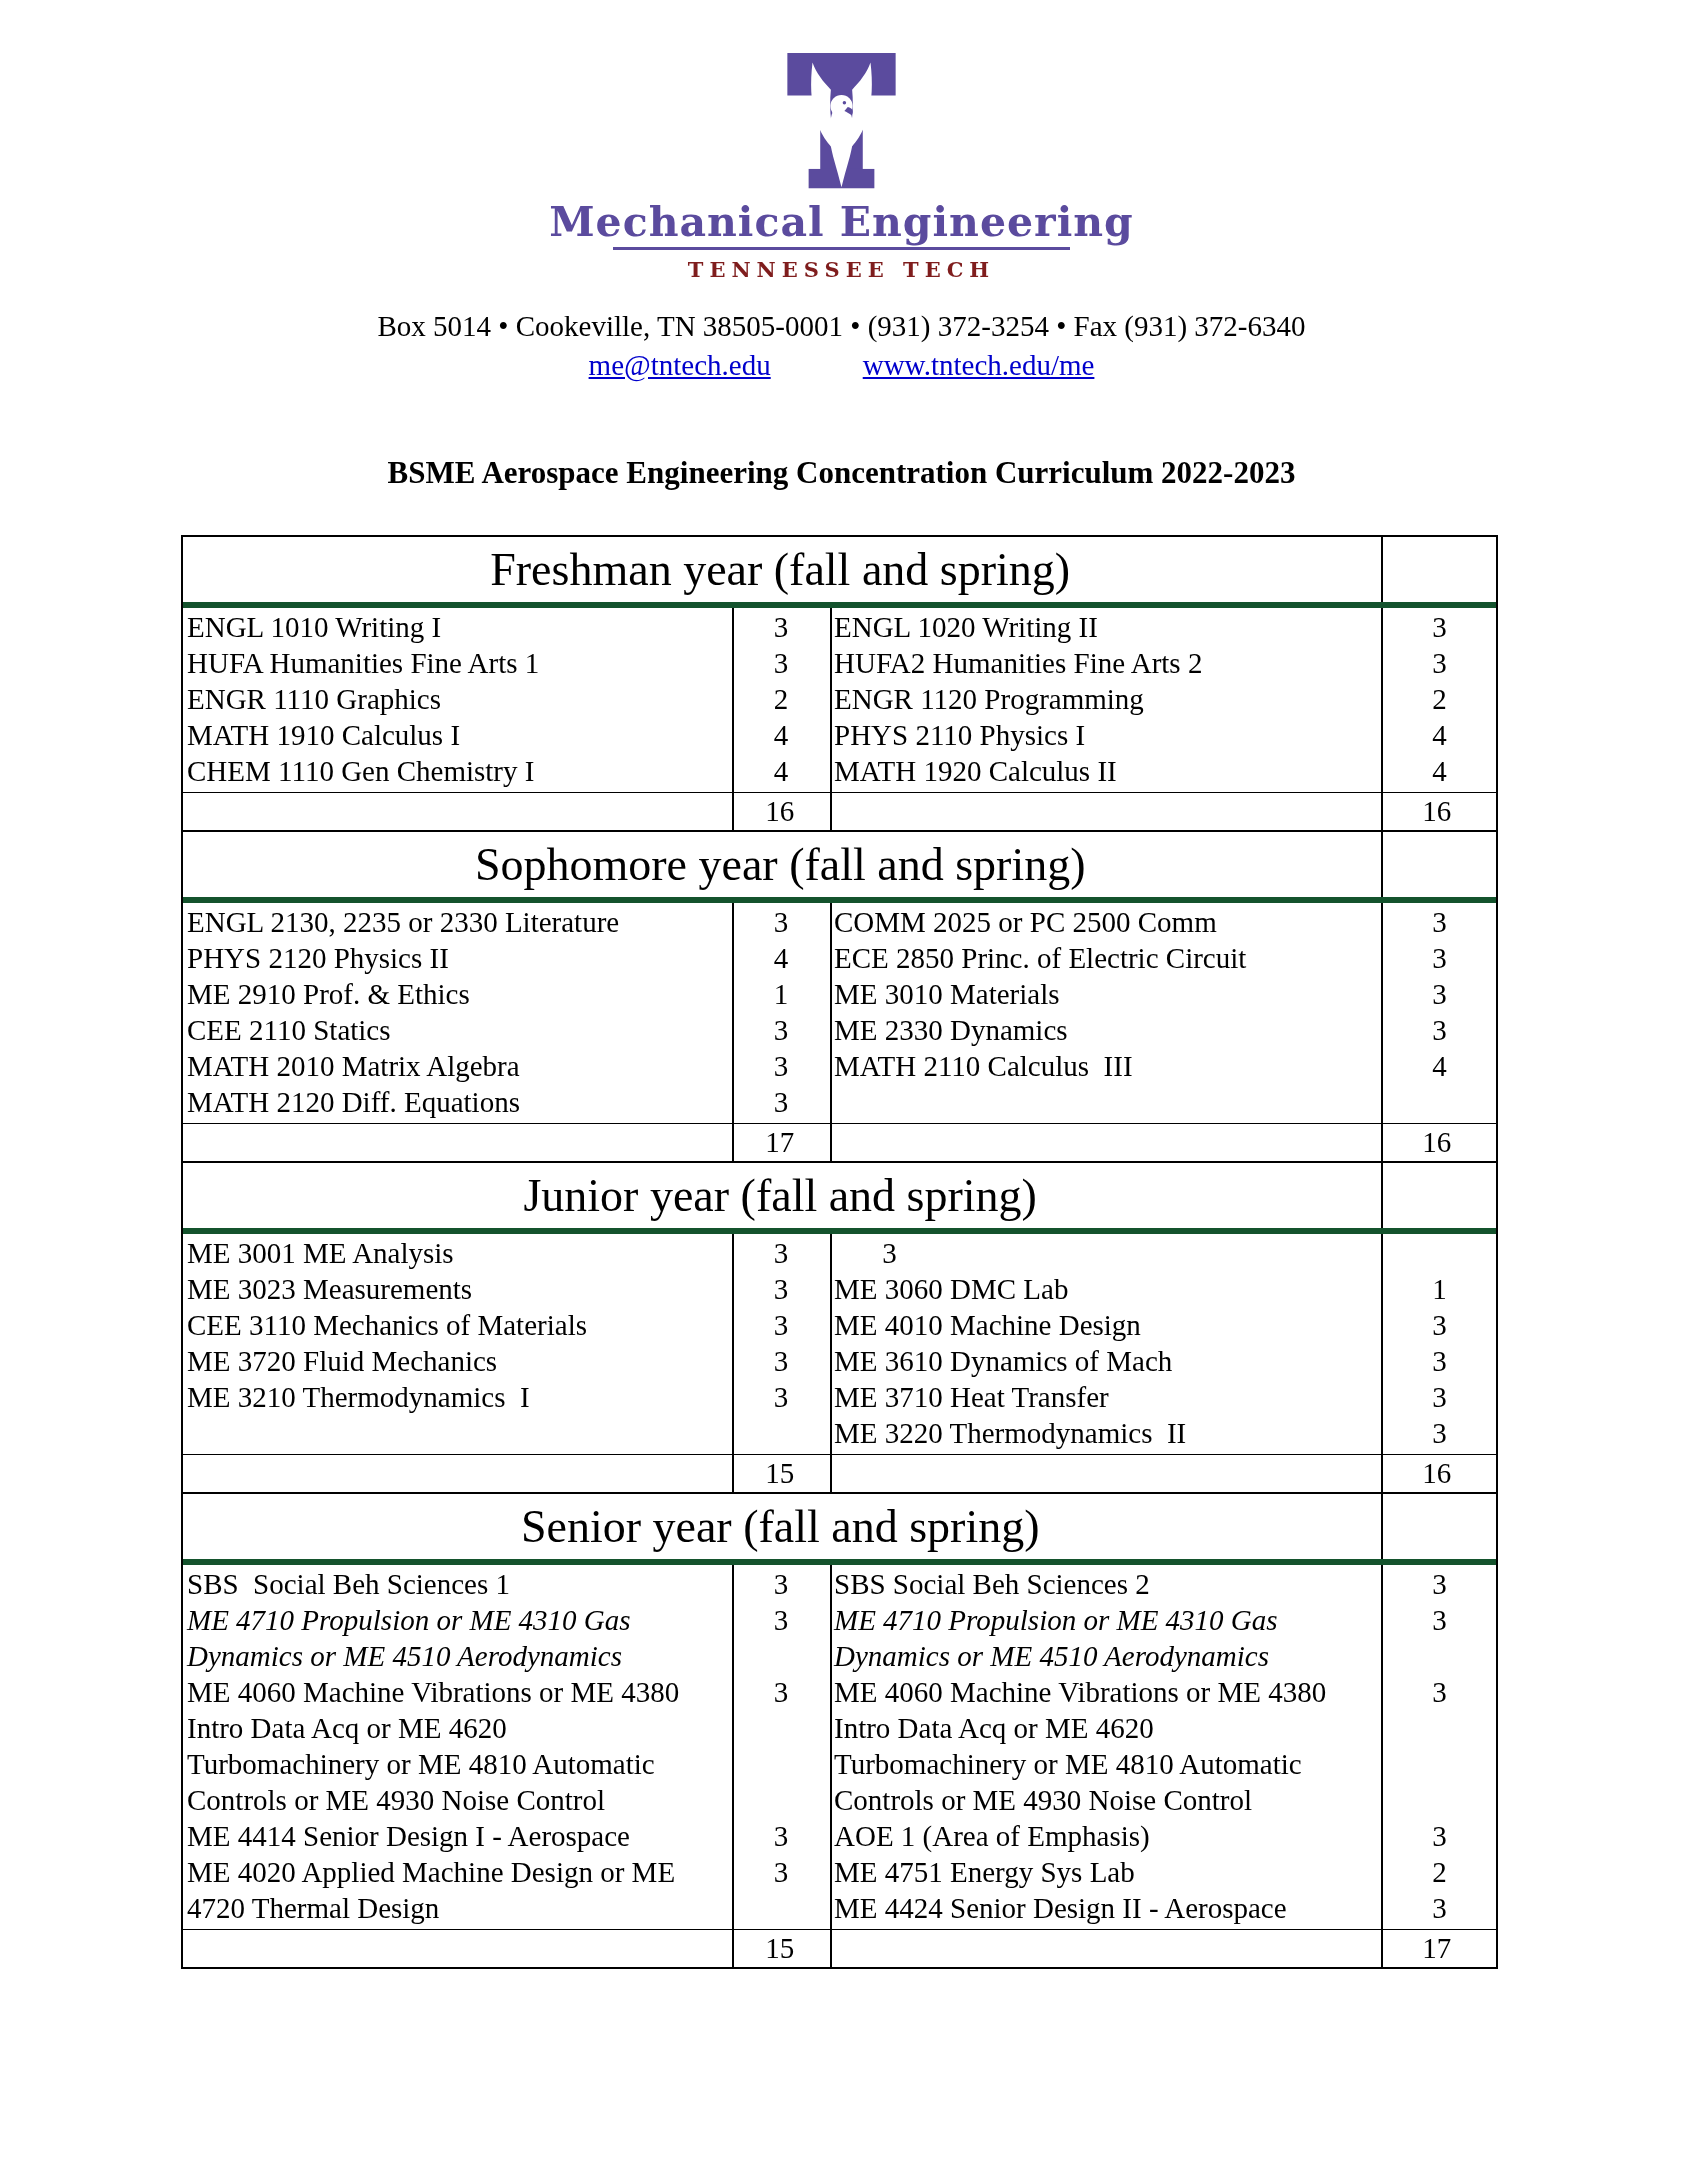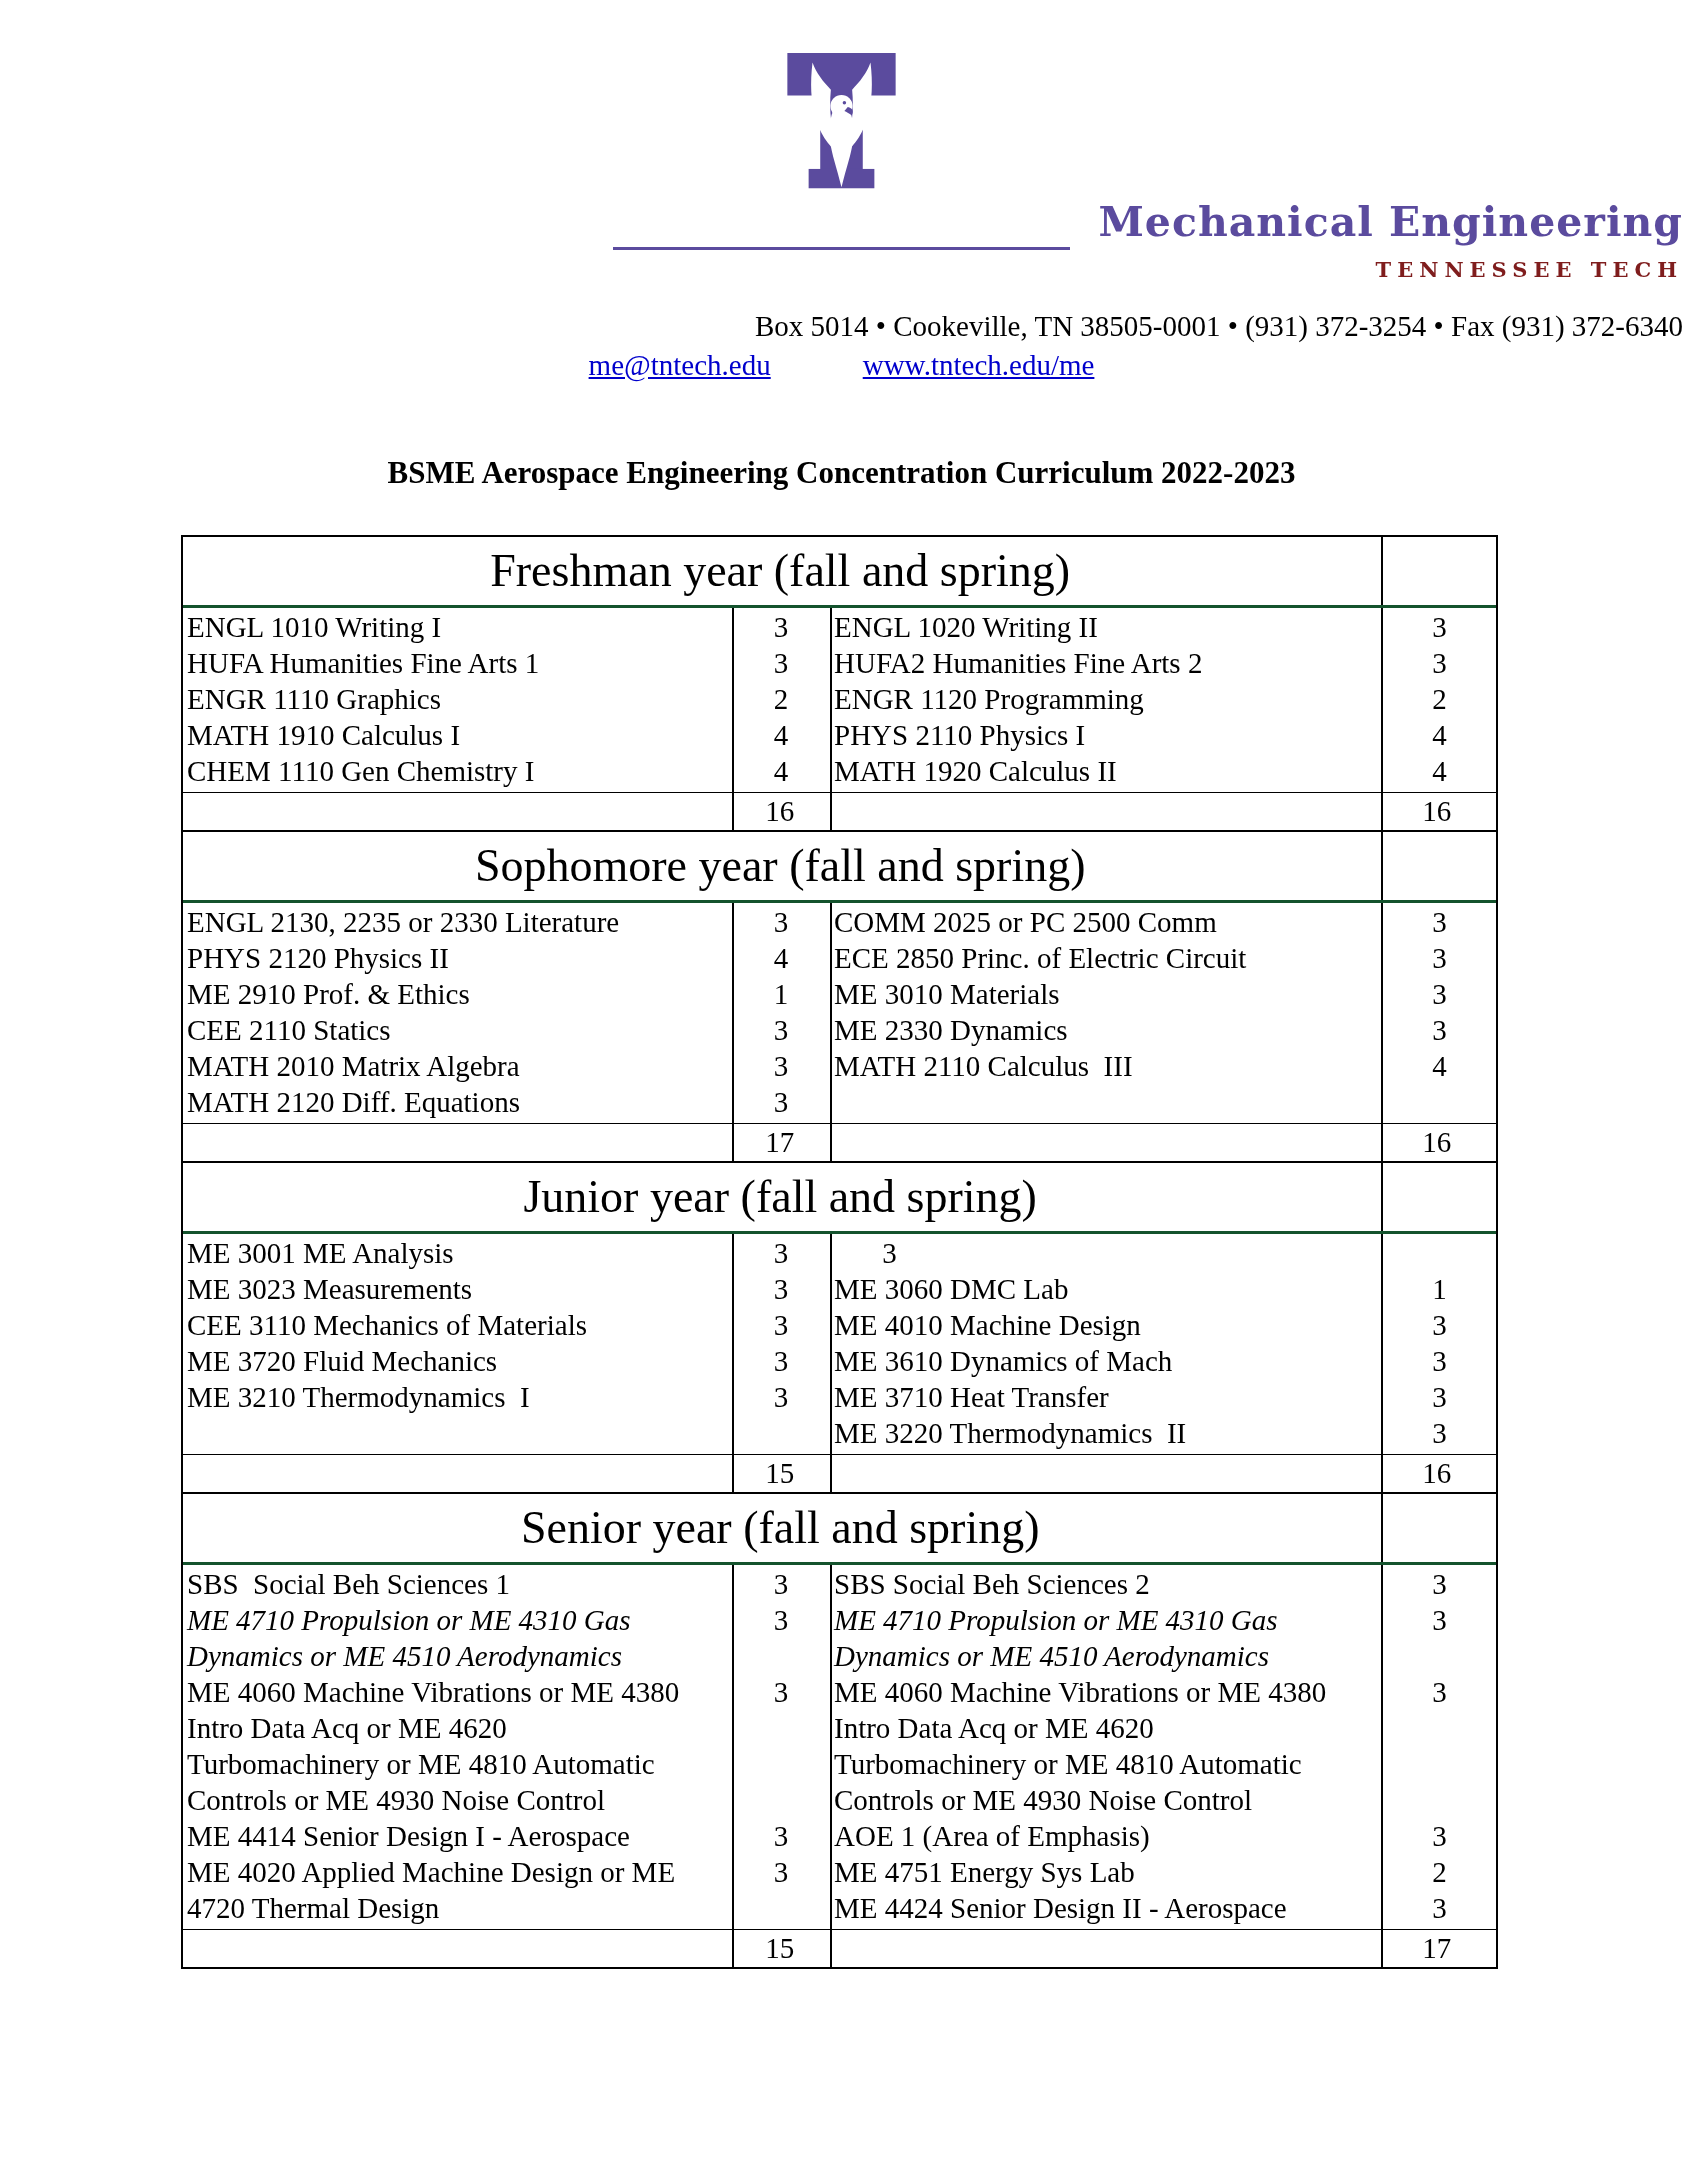--- a/index.html
+++ b/index.html
@@ -7,21 +7,21 @@
   .page {
     position: relative;
     width: 1683px;
     height: 2178px;
     background: #ffffff;
     font-family: "Liberation Serif", "DejaVu Serif", serif;
     color: #000;
     overflow: hidden;
   }
   
-  .letterhead { text-align: right; }
+  .letterhead { text-align: center; }
   .logo-mark { display: block; margin: 51px auto 4px auto; }
   .brand-name {
     font-family: "DejaVu Serif", serif;
     font-weight: bold;
     font-size: 41px;
     line-height: 44px;
     color: #5b4b9e;
     letter-spacing: 1px;
   }
   .brand-rule {
@@ -63,21 +63,21 @@
     margin: 44px 0 0 181px;
     width: 1317px;
     border: 2px solid #000;
   }
   .year-section + .year-section { border-top: 2px solid #000; }
   .year-header {
     position: relative;
     height: 71px;
     display: flex;
     align-items: center;
-    border-bottom: 3px solid #14532d;
+    border-bottom: 6px solid #14532d;
   }
   .year-header-main {
     width: 1198px;
     text-align: center;
     font-size: 46px;
     line-height: 50px;
   }
   .year-header-spacer { width: 119px; height: 100%; }
   .year-body {
     position: relative;

